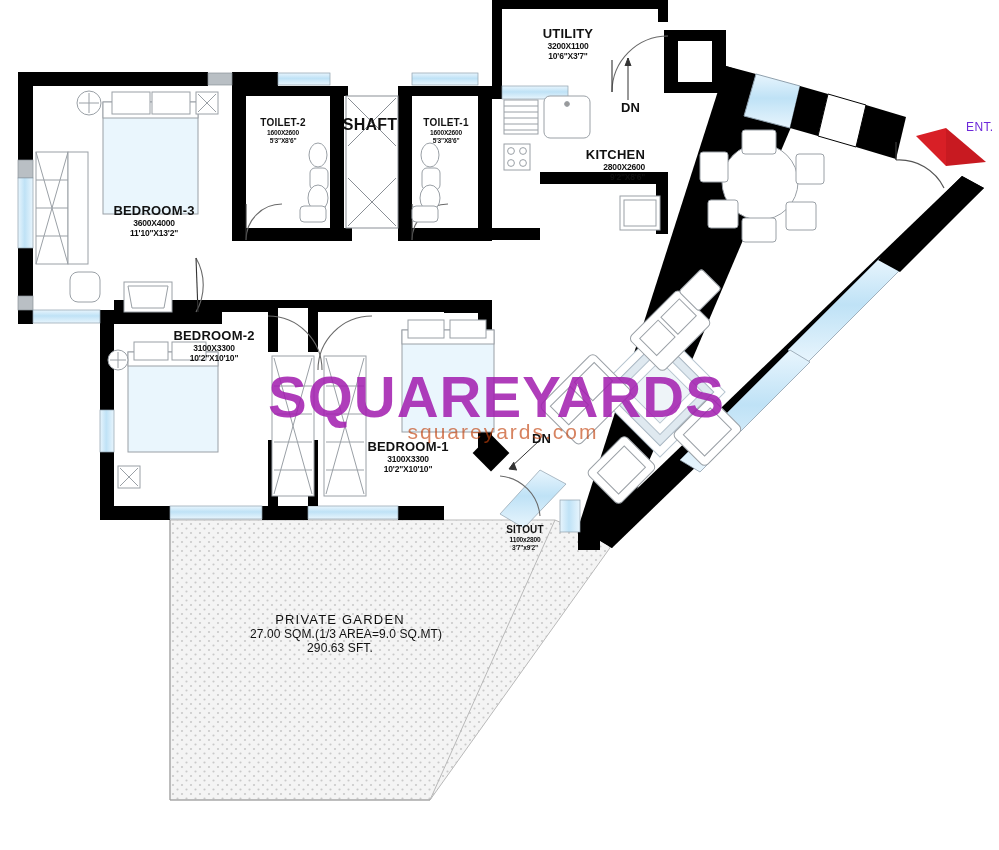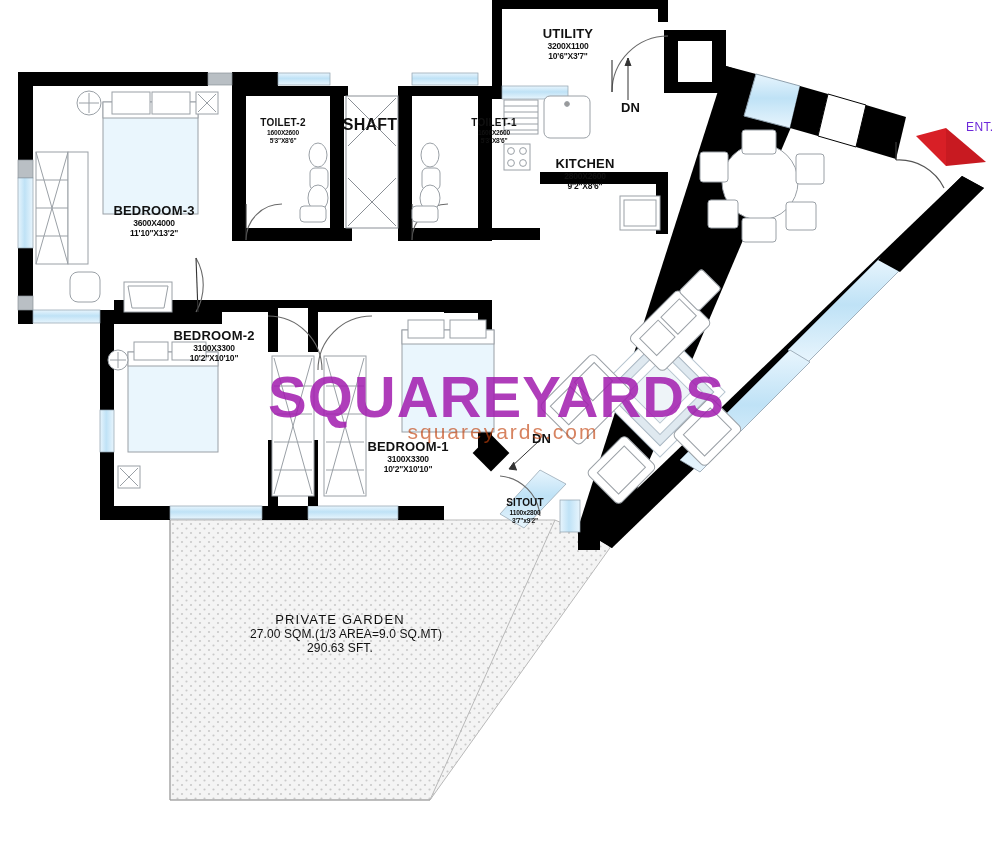--- a/index.html
+++ b/index.html
@@ -345,40 +345,40 @@
     <div class="d1">3100X3300</div>
     <div class="d2">10'2"X10'10"</div>
   </div>
 
   <div class="lbl small" style="left:236px;top:117px;width:94px;">
     <div class="nm">TOILET-2</div>
     <div class="d1">1600X2600</div>
     <div class="d2">5'3"X8'6"</div>
   </div>
 
-  <div class="lbl small" style="left:399px;top:117px;width:94px;padding-left:48px;">
+  <div class="lbl small" style="left:399px;top:117px;width:94px;">
     <div class="nm">TOILET-1</div>
     <div class="d1">1600X2600</div>
     <div class="d2">5'3"X8'6"</div>
   </div>
 
-  <div class="lbl" style="left:525px;top:156px;width:120px;">
+  <div class="lbl" style="left:525px;top:147px;width:120px;text-align:right;">
     <div class="nm">KITCHEN</div>
     <div class="d1">2800X2600</div>
     <div class="d2">9'2"X8'6"</div>
   </div>
 
   <div class="lbl" style="left:508px;top:26px;width:120px;">
     <div class="nm">UTILITY</div>
     <div class="d1">3200X1100</div>
     <div class="d2">10'6"X3'7"</div>
   </div>
 
 
-  <div class="lbl small" style="left:478px;top:497px;width:94px;">
+  <div class="lbl small" style="left:478px;top:524px;width:94px;">
     <div class="nm">SITOUT</div>
     <div class="d1">1100x2800</div>
     <div class="d2">3'7"x9'2"</div>
   </div>
 
   <div class="lbl shaft" style="left:334px;top:116px;width:72px;">
     <div class="nm">SHAFT</div>
   </div>
 
   <div class="lbl garden" style="left:250px;top:612px;width:180px;">

